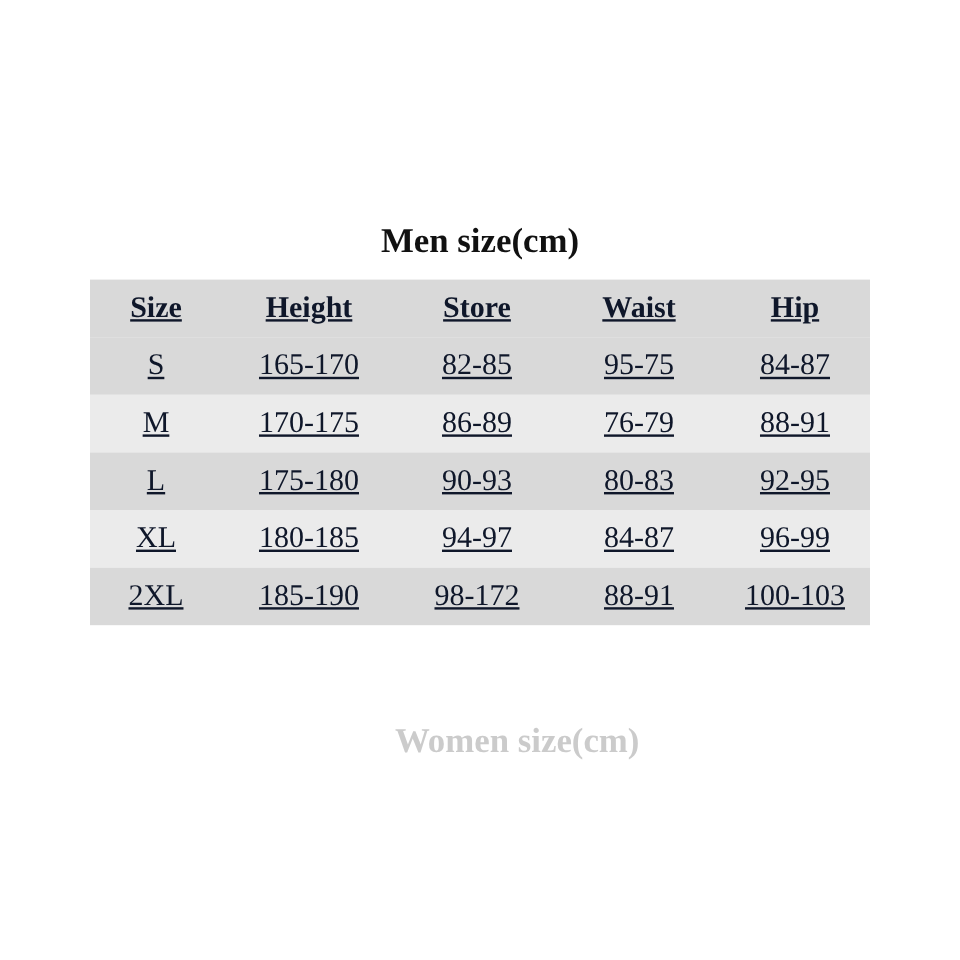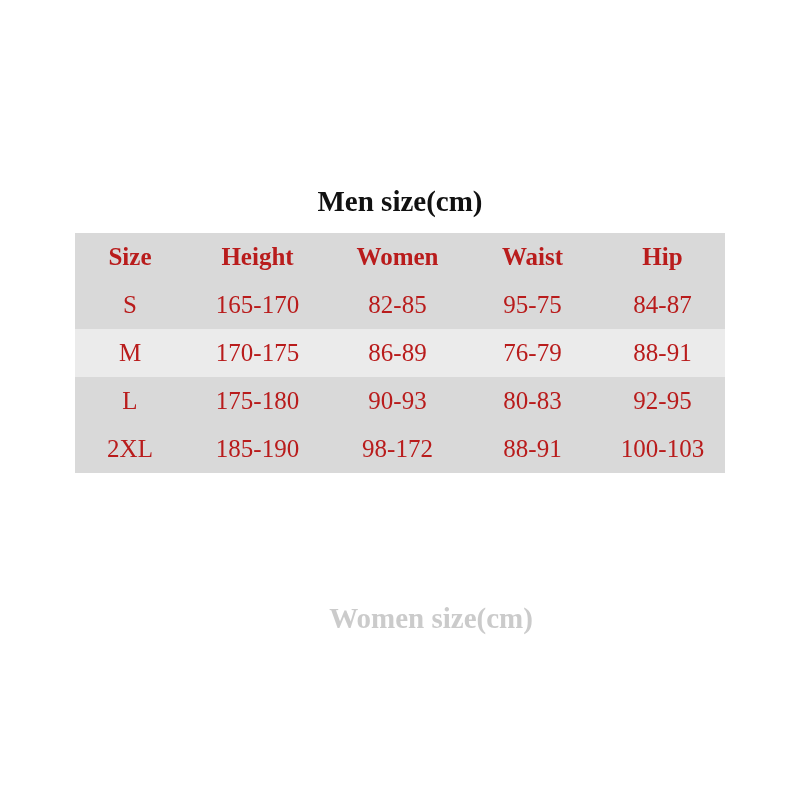--- a/index.html
+++ b/index.html
@@ -44,22 +44,23 @@
     width: 650px;
     table-layout: fixed;
   }
   table.size-table td, table.size-table th {
     height: 48px;
     padding: 0;
     text-align: center;
     vertical-align: middle;
     font-family: "Liberation Serif", serif;
     font-size: 25px;
-    color: #b91c1c;
+    color: #0f172a;
     border: none;
+    text-decoration: underline;
   }
   table.size-table thead th {
     font-weight: bold;
     font-size: 25px;
     background: #d9d9d9;
   }
   table.size-table tbody tr.odd td {
     background: #ebebeb;
   }
   table.size-table tbody tr.even td {
@@ -112,21 +113,21 @@
         <col class="c-size">
         <col class="c-height">
         <col class="c-bust">
         <col class="c-waist">
         <col class="c-hip">
       </colgroup>
       <thead>
         <tr>
           <th>Size</th>
           <th>Height</th>
-          <th>Women</th>
+          <th>Store</th>
           <th>Waist</th>
           <th>Hip</th>
         </tr>
       </thead>
       <tbody>
         <tr class="even">
           <td>S</td>
           <td>165-170</td>
           <td>82-85</td>
           <td>95-75</td>
@@ -139,20 +140,27 @@
           <td>76-79</td>
           <td>88-91</td>
         </tr>
         <tr class="even">
           <td>L</td>
           <td>175-180</td>
           <td>90-93</td>
           <td>80-83</td>
           <td>92-95</td>
         </tr>
+        <tr class="odd">
+          <td>XL</td>
+          <td>180-185</td>
+          <td>94-97</td>
+          <td>84-87</td>
+          <td>96-99</td>
+        </tr>
         <tr class="even">
           <td>2XL</td>
           <td>185-190</td>
           <td>98-172</td>
           <td>88-91</td>
           <td>100-103</td>
         </tr>
       </tbody>
     </table>
   </div>

